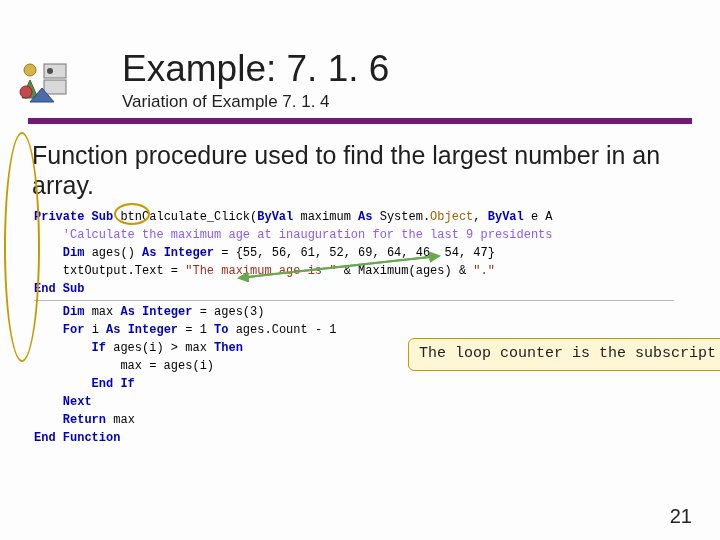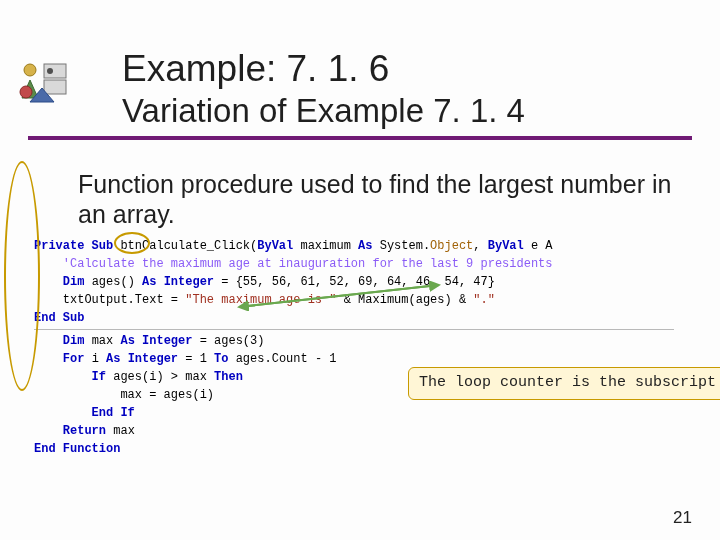--- a/index.html
+++ b/index.html
@@ -7,49 +7,48 @@
     width: 720px;
     height: 540px;
     background: #fdfdfd;
     font-family: Arial, Helvetica, sans-serif;
     position: relative;
     overflow: hidden;
   }
   .header-area {
     position: relative;
     padding: 48px 0 0 94px;
-    border-bottom: 4px solid #701a75;
-    margin: 0 28px 14px 28px;
+    border-bottom: 6px solid #701a75;
+    margin: 0 28px 1px 28px;
   }
   .icon-block {
     position: absolute;
     left: -14px;
     top: 58px;
     width: 56px;
     height: 56px;
   }
   .icon-block svg { width: 56px; height: 56px; }
   .title {
     font-size: 37px;
     color: #1f1f1f;
     font-weight: 400;
     margin-bottom: 2px;
   }
   .subtitle {
-    font-size: 33px;
+    font-size: 17px;
     color: #1f1f1f;
     font-weight: 400;
     padding-bottom: 6px;
   }
   .body-text {
     font-size: 25px;
     color: #1f1f1f;
     line-height: 1.18;
     padding: 16px 32px 4px 32px;
-    margin-left: 46px;
   }
   .code-area {
     position: relative;
     margin: 4px 0 0 34px;
     font-family: Consolas, "Courier New", monospace;
     font-size: 12px;
     line-height: 1.5;
     color: #000;
   }
   .code-area .ln { white-space: pre; }
@@ -75,21 +74,21 @@
     border-radius: 6px;
     font-size: 15px;
     color: #222;
     padding: 4px 10px;
     white-space: nowrap;
   }
   .page-num {
     position: absolute;
     right: 28px;
     bottom: 12px;
-    font-size: 17px;
+    font-size: 20px;
     color: #222;
   }
   .arrow-svg {
     position: absolute;
     left: 200px;
     top: 44px;
     width: 210px;
     height: 30px;
     pointer-events: none;
   }
@@ -135,19 +134,20 @@
   <div class="ln"><span>    </span><span class="cm">'Calculate the maximum age at inauguration for the last 9 presidents</span></div>
   <div class="ln"><span>    </span><span class="kw">Dim </span><span>ages() </span><span class="kw">As Integer </span><span>= {55, 56, 61, 52, 69, 64, 46, 54, 47}</span></div>
   <div class="ln"><span>    txtOutput.Text = </span><span class="st">"The maximum age is " </span><span>&amp; Maximum(ages) &amp; </span><span class="st">"."</span></div>
   <div class="ln"><span class="kw">End Sub</span></div>
   <div class="divider"></div>
   <div class="ln"><span>    </span><span class="kw">Dim </span><span>max </span><span class="kw">As Integer </span><span>= ages(3)</span></div>
   <div class="ln"><span>    </span><span class="kw">For </span><span>i </span><span class="kw">As Integer </span><span>= 1 </span><span class="kw">To </span><span>ages.Count - 1</span></div>
   <div class="ln"><span>        </span><span class="kw">If </span><span>ages(i) &gt; max </span><span class="kw">Then</span></div>
   <div class="ln"><span>            max = ages(i)</span></div>
   <div class="ln"><span>        </span><span class="kw">End If</span></div>
+  <div class="ln"><span>    </span><span class="kw">Next</span></div>
   <div class="ln"><span>    </span><span class="kw">Return </span><span>max</span></div>
   <div class="ln"><span class="kw">End Function</span></div>
 
   <div class="callout" style="left:374px; top:130px;">The loop counter is the subscript</div>
 </div>
 
 <div class="page-num">21</div>
 
 </body></html>

